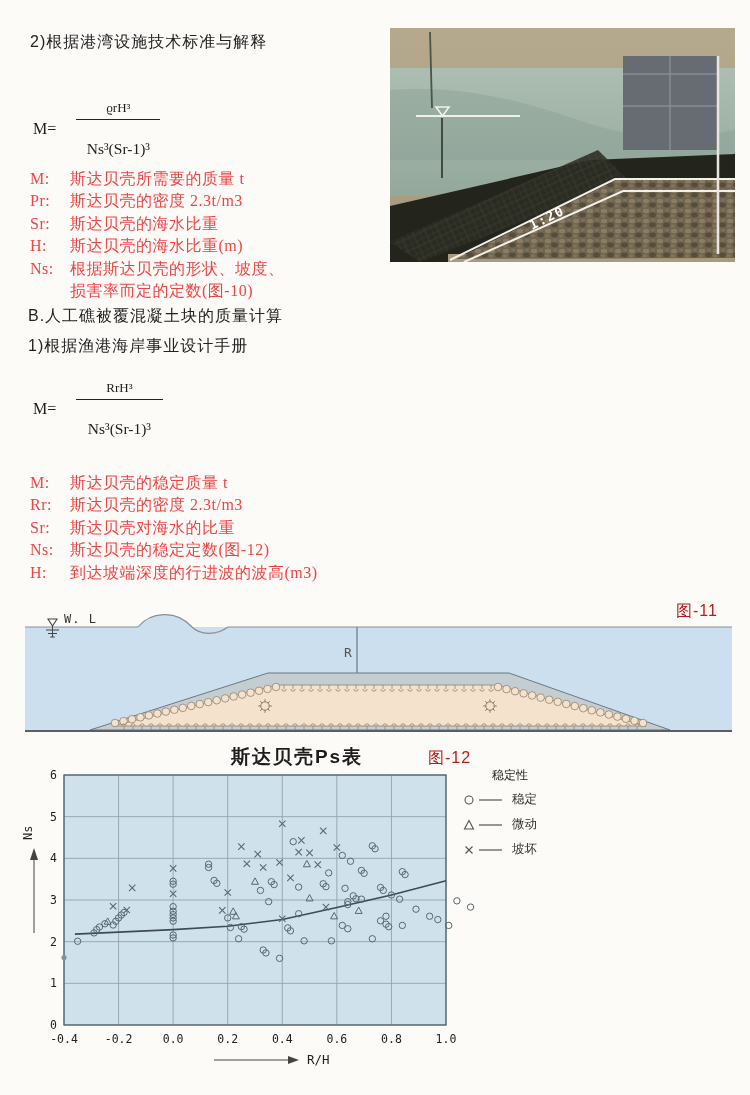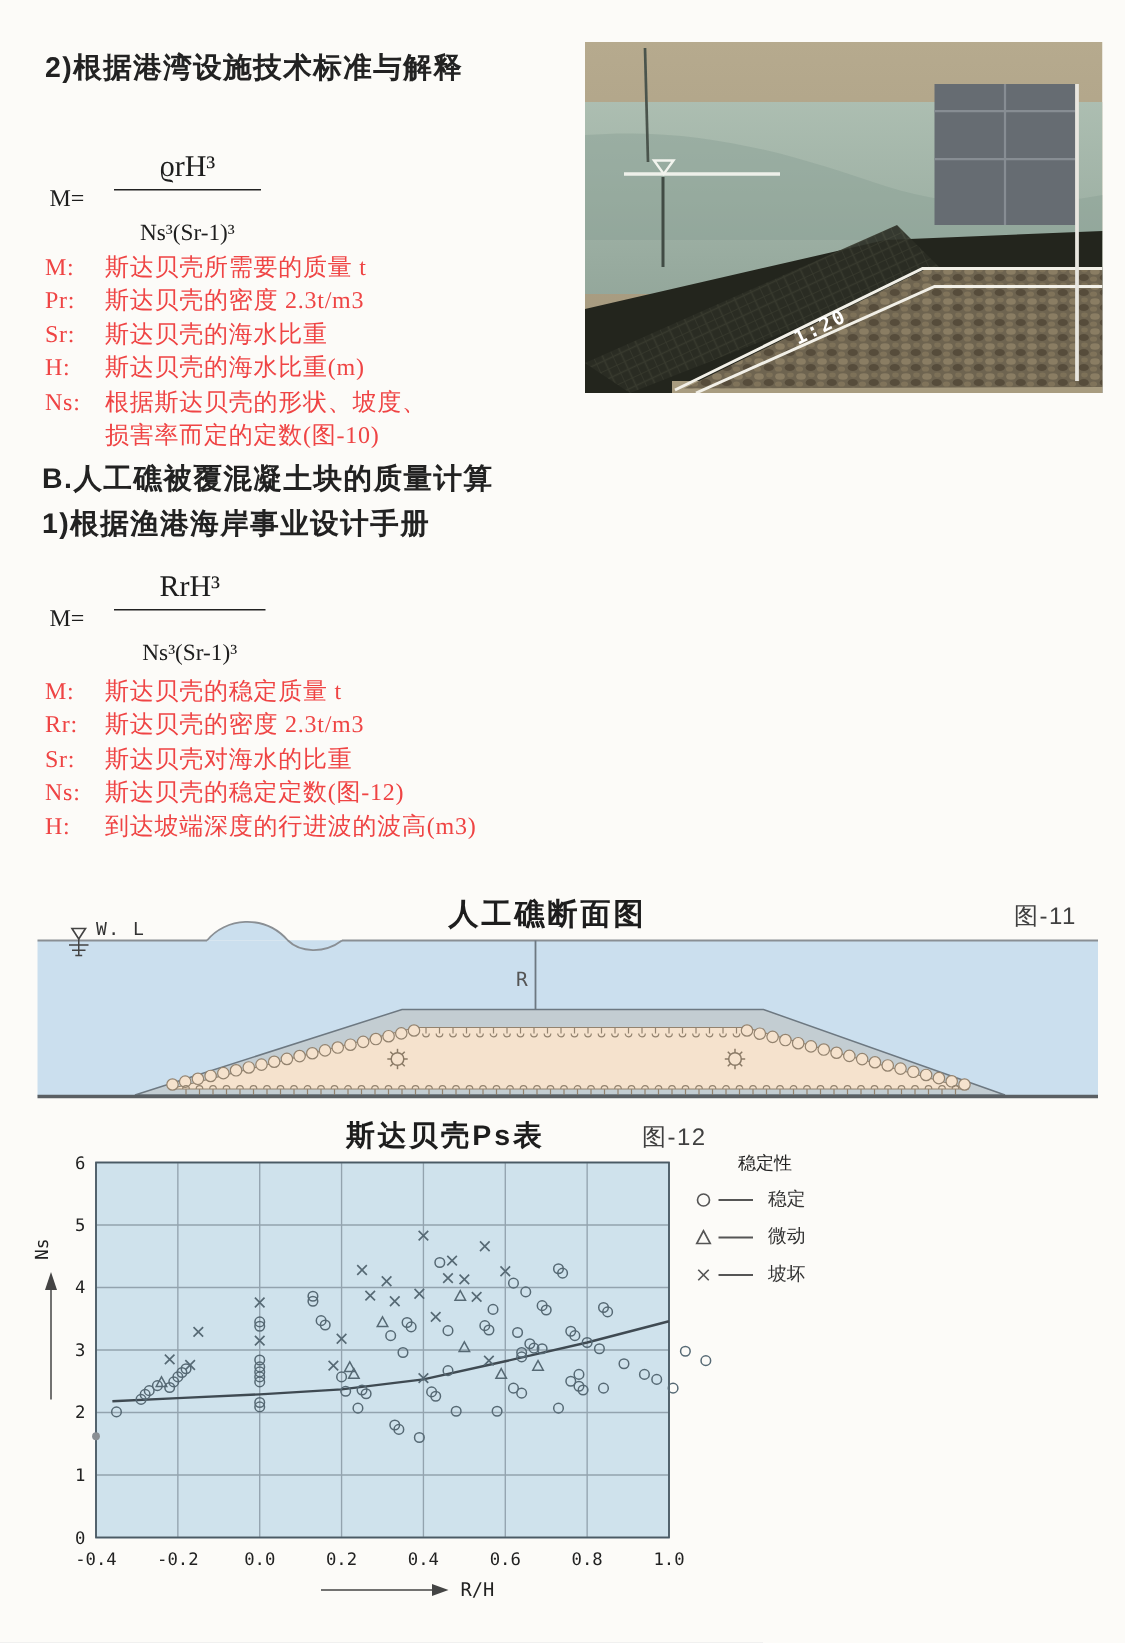--- a/index.html
+++ b/index.html
@@ -1,30 +1,30 @@
 <!DOCTYPE html>
 <html><head>
 <meta charset="utf-8">
 <style>
   html,body{margin:0;padding:0;background:#e8e8e8;}
   .page{position:relative;width:750px;height:1095px;background:#fcfbf8;margin:0 auto;overflow:hidden;
         font-family:"Liberation Sans",sans-serif;color:#2b2b2b;}
   .abs{position:absolute;}
-  .heading{font-family:"Liberation Sans",sans-serif;font-size:19px;font-weight:700;letter-spacing:1px;color:#222;}
+  .heading{font-family:"Liberation Sans",sans-serif;font-size:16px;font-weight:400;letter-spacing:1px;color:#222;}
   .formula{position:absolute;display:flex;align-items:center;font-family:"Liberation Serif","DejaVu Serif",serif;color:#1e1e1e;}
   .formula .lhs{font-size:16px;margin-right:20px;}
   .frac{display:inline-block;text-align:center;}
-  .frac .num{font-size:20px;padding:0 30px 3px 30px;}
+  .frac .num{font-size:13px;padding:0 30px 3px 30px;}
   .frac .bar{border-top:1.6px solid #222;}
   .frac .den{font-size:15.5px;padding-top:20px;}
   .defs{position:absolute;left:30px;font-family:"Liberation Serif","DejaVu Serif",serif;
         font-size:16px;line-height:22.4px;color:#ef4444;letter-spacing:0.5px;white-space:nowrap;}
   .defrow .term{display:inline-block;min-width:40px;}
   .fig-title{position:absolute;font-weight:700;font-size:20px;letter-spacing:2px;text-align:center;color:#1d1d1d;}
-  .fig-label{position:absolute;font-size:16px;letter-spacing:1px;color:#404040;text-align:center;}
+  .fig-label{position:absolute;font-size:16px;letter-spacing:1px;color:#b91c1c;text-align:center;}
   .legend{position:absolute;left:462px;top:767px;font-size:12.5px;color:#333;}
   .legend .lg-header{margin:0 0 7px 30px;font-size:12px;color:#222;}
   .legend .lg-row{display:flex;align-items:center;height:17px;margin-bottom:8px;}
   .legend .lg-row svg{margin-right:8px;}
   svg text{font-family:"DejaVu Sans Mono",monospace;}
 </style>
 </head>
 <body>
 
 <div class="page">
@@ -92,29 +92,28 @@
   <div class="abs heading" style="left:28px;top:336px;">1)根据渔港海岸事业设计手册</div>
 
   <div class="formula" style="left:33px;top:380px;">
     <span class="lhs">M=</span>
     <span class="frac">
       <div class="num">RrH³</div>
       <div class="bar den">Ns³(Sr-1)³</div>
     </span>
   </div>
 
-  <div class="defs" style="top:451px;">
+  <div class="defs" style="top:472px;">
       <div class="defrow"><span class="term">M:</span><span class="desc">斯达贝壳的稳定质量 t</span></div>
       <div class="defrow"><span class="term">Rr:</span><span class="desc">斯达贝壳的密度  2.3t/m3</span></div>
       <div class="defrow"><span class="term">Sr:</span><span class="desc">斯达贝壳对海水的比重</span></div>
       <div class="defrow"><span class="term">Ns:</span><span class="desc">斯达贝壳的稳定定数(图-12)</span></div>
       <div class="defrow"><span class="term">H:</span><span class="desc">到达坡端深度的行进波的波高(m3)</span></div>
     </div>
 
-  <div class="fig-title" style="left:215px;top:596px;width:300px;">人工礁断面图</div>
   <div class="fig-label" style="left:676px;top:601px;">图-11</div>
 
   <svg id="diagram-svg" class="abs" style="left:20px;top:597px;" width="715" height="145" viewBox="0 0 715 145">
     <rect x="5" y="30" width="707" height="104" fill="#cbdfee"></rect>
     <line x1="5" y1="30" x2="118" y2="30" stroke="#8a8f94" stroke-width="1.2"></line>
     <line x1="208" y1="30" x2="712" y2="30" stroke="#8a8f94" stroke-width="1.2"></line>
     <path d="M118 30 C130 15 156 12 172 30 C180 38 196 39 208 30" fill="#cbdfee" stroke="#8a8f94" stroke-width="1.2"></path>
     <polygon points="70,133 248,76 489,76 650,133" fill="#c3cdd2" stroke="#6d7881" stroke-width="1"></polygon>
     <polygon points="93,129 257,88 477,88 626,129" fill="#f5e2cd" stroke="#93836f" stroke-width="0.8"></polygon>
     <g id="reef-decor">

